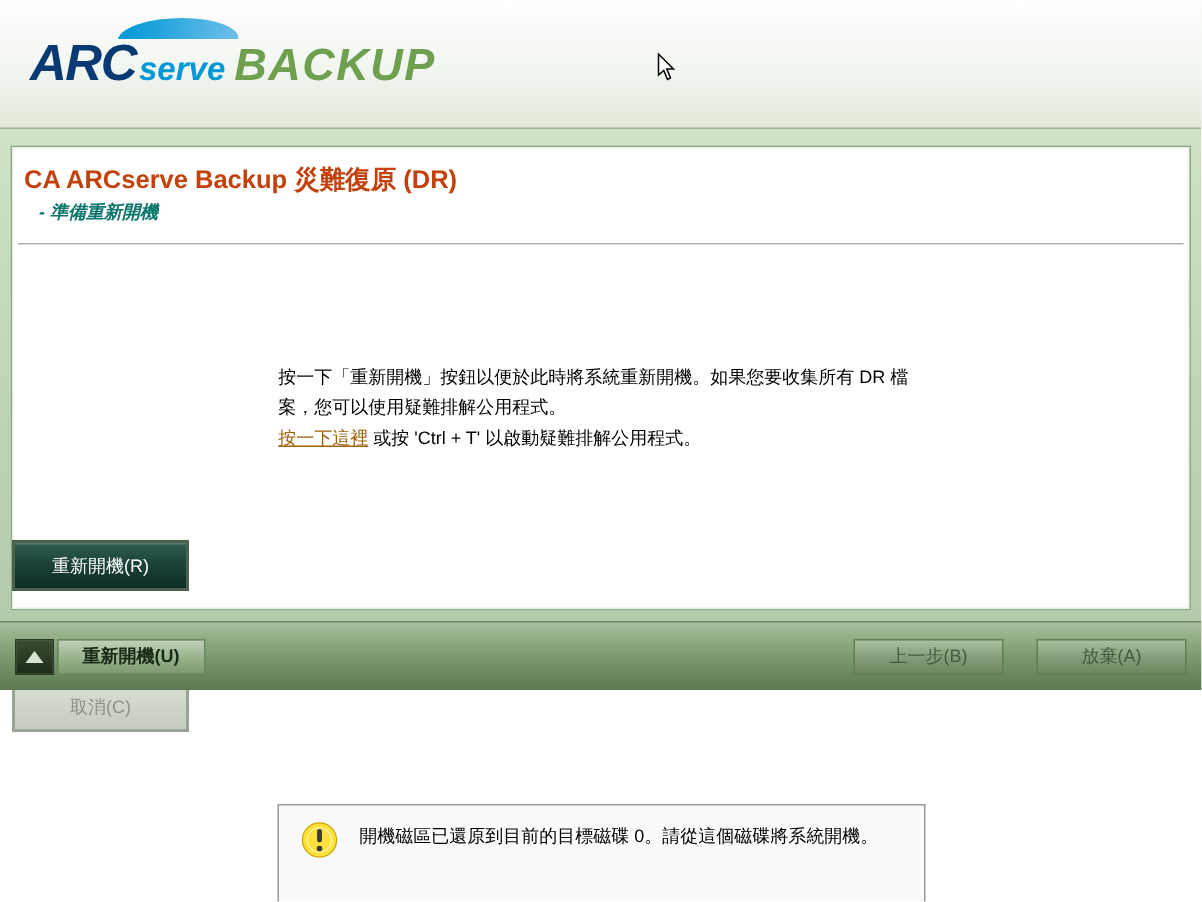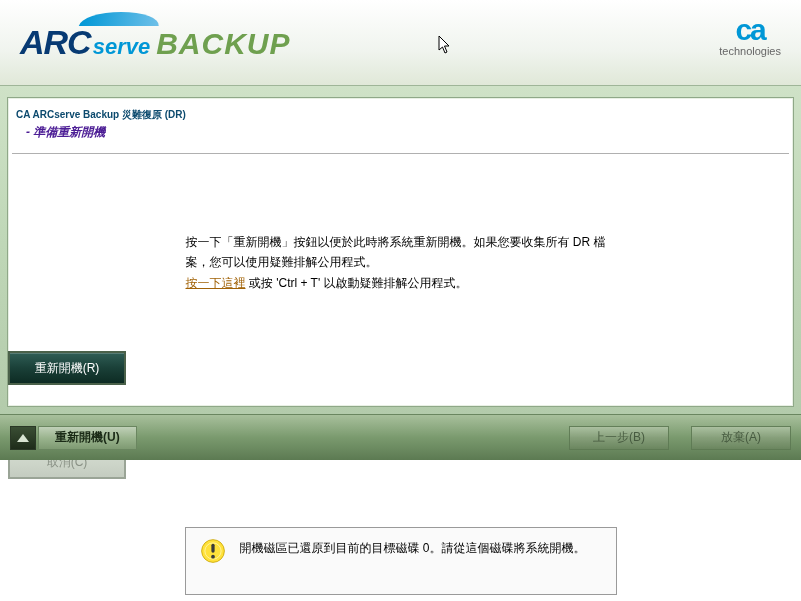--- a/index.html
+++ b/index.html
@@ -81,29 +81,29 @@
     right: 7px;
     bottom: 53px;
     background: #ffffff;
     border: 1px solid #8fa888;
     box-shadow: inset 0 0 0 1px #e8f0e4;
   }
   .title-block {
     padding: 10px 8px 12px 8px;
   }
   .title {
-    font-size: 10px;
-    font-weight: bold;
-    color: #0c4a6e;
+    font-size: 17px;
+    font-weight: bold;
+    color: #c2410c;
   }
   .subtitle {
     font-size: 12px;
     font-style: italic;
     font-weight: bold;
-    color: #4c1d95;
+    color: #0f766e;
     margin-left: 10px;
     margin-top: 2px;
   }
   .hr {
     border: none;
     border-top: 1px solid #b0b0b0;
     margin: 0 4px;
   }
   
   .body-text {
@@ -243,24 +243,20 @@
 <body>
 
 <div class="window">
 
   <div class="header">
     <div class="swoosh"></div>
     <div class="logo-arc">
       <span class="arc">ARC</span>
       <span class="serve">serve</span>
       <span class="backup">BACKUP</span>
-    </div>
-    <div class="logo-ca">
-      <div class="ca">ca</div>
-      <div class="tech">technologies</div>
     </div>
   </div>
 
   <div class="content">
     <div class="title-block">
       <div class="title">CA ARCserve Backup 災難復原 (DR)</div>
       <div class="subtitle">- 準備重新開機</div>
     </div>
     <hr class="hr">
 

